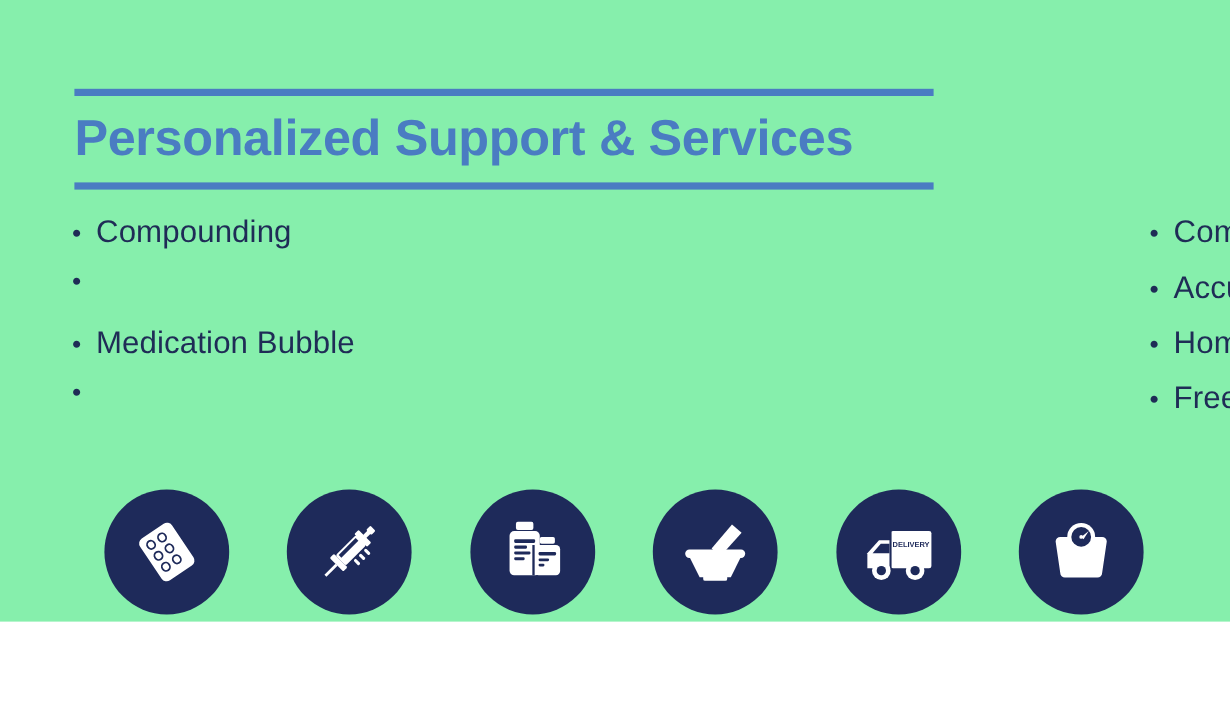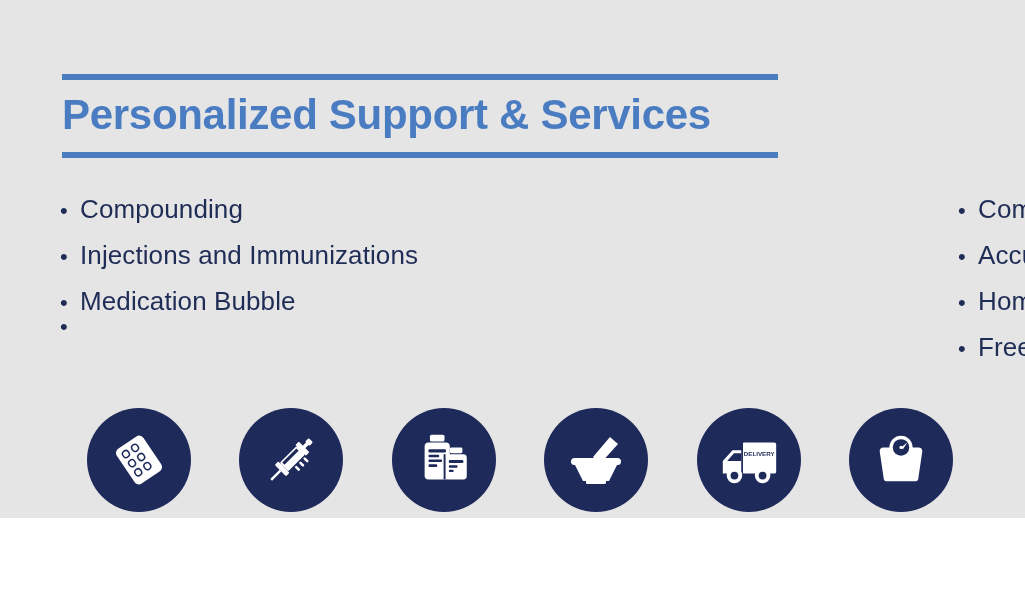--- a/index.html
+++ b/index.html
@@ -12,21 +12,21 @@
     height: 590px;
     overflow: hidden;
     font-family: "Liberation Sans", sans-serif;
     -webkit-font-smoothing: antialiased;
   }
 
   .slide {
     position: relative;
     width: 1025px;
     height: 518px;
-    background: #e5e5e5;
+    background: #86efac;
   }
 
   
   .heading-block {
     position: absolute;
     left: 62px;
     top: 74px;
     width: 716px;
   }
   .rule {
@@ -74,21 +74,21 @@
     white-space: nowrap;
   }
   .bullet {
     display: inline-block;
     width: 20px;
     flex: 0 0 20px;
     color: #1f2c56;
     font-size: 22px;
     line-height: 1;
   }
-  .service-label { display: inline-block; margin-top: 16px; }
+  .service-label { display: inline-block; }
 
   
   .icon-row {
     position: absolute;
     left: 87px;
     top: 408px;
     width: 866px;
     display: flex;
     justify-content: space-between;
   }
@@ -117,21 +117,20 @@
 
   <div class="services">
 
     <div class="col col-left">
       <div class="service-item">
         <span class="bullet">•</span>
         <span class="service-label">Compounding</span>
       </div>
       <div class="service-item">
         <span class="bullet">•</span>
-        <span class="service-label">Injections and Immunizations</span>
       </div>
       <div class="service-item">
         <span class="bullet">•</span>
         <span class="service-label">Medication Bubble</span>
       </div>
       <div class="service-item">
         <span class="bullet">•</span>
       </div>
     </div>
 

